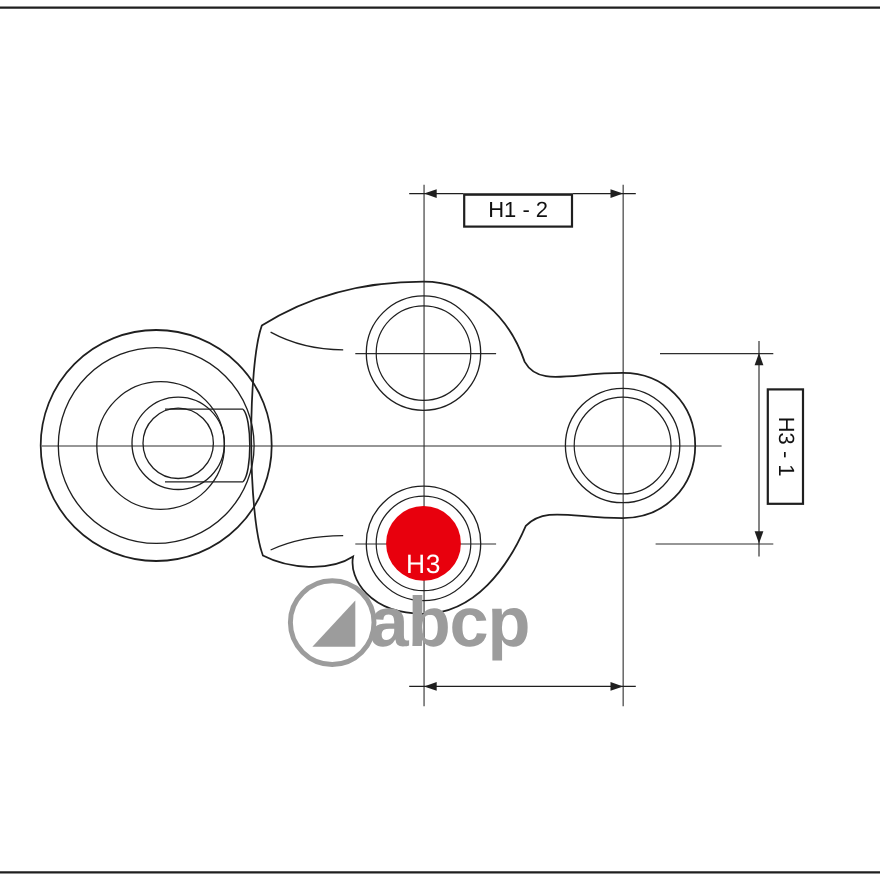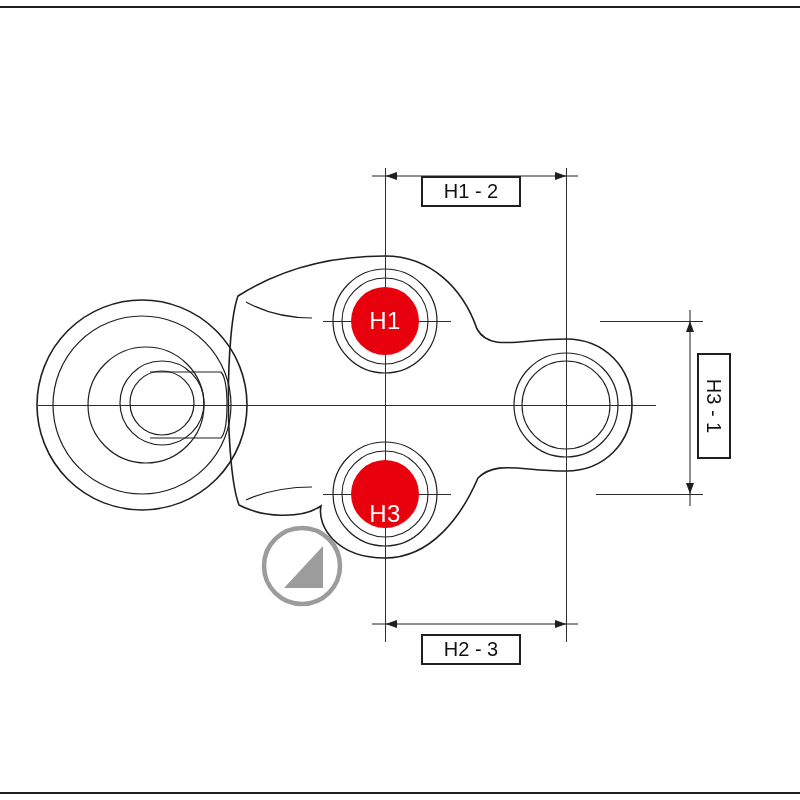--- a/index.html
+++ b/index.html
@@ -101,28 +101,23 @@
 
     <g>
       <circle cx="302" cy="566" r="38" stroke="#9c9c9c" stroke-width="4.5" fill="none"></circle>
       <path d="M 284 588 L 323 546 L 323 588 Z" fill="#9c9c9c" stroke="none"></path>
     </g>
   </svg>
 
   <div class="dim-box top">
     <span>H1 - 2</span>
   </div>
-  <div class="dim-box bottom">
-    <span>H2 - 3</span>
-  </div>
   <div class="dim-box right">
     <span>H3 - 1</span>
   </div>
 
-  <div class="hole h1">
-    <span>H1</span>
-  </div>
   <div class="hole h3">
     <span>H3</span>
   </div>
 
+  <div class="watermark-text">abcp</div>
 
 </div>
 
 </body></html>

